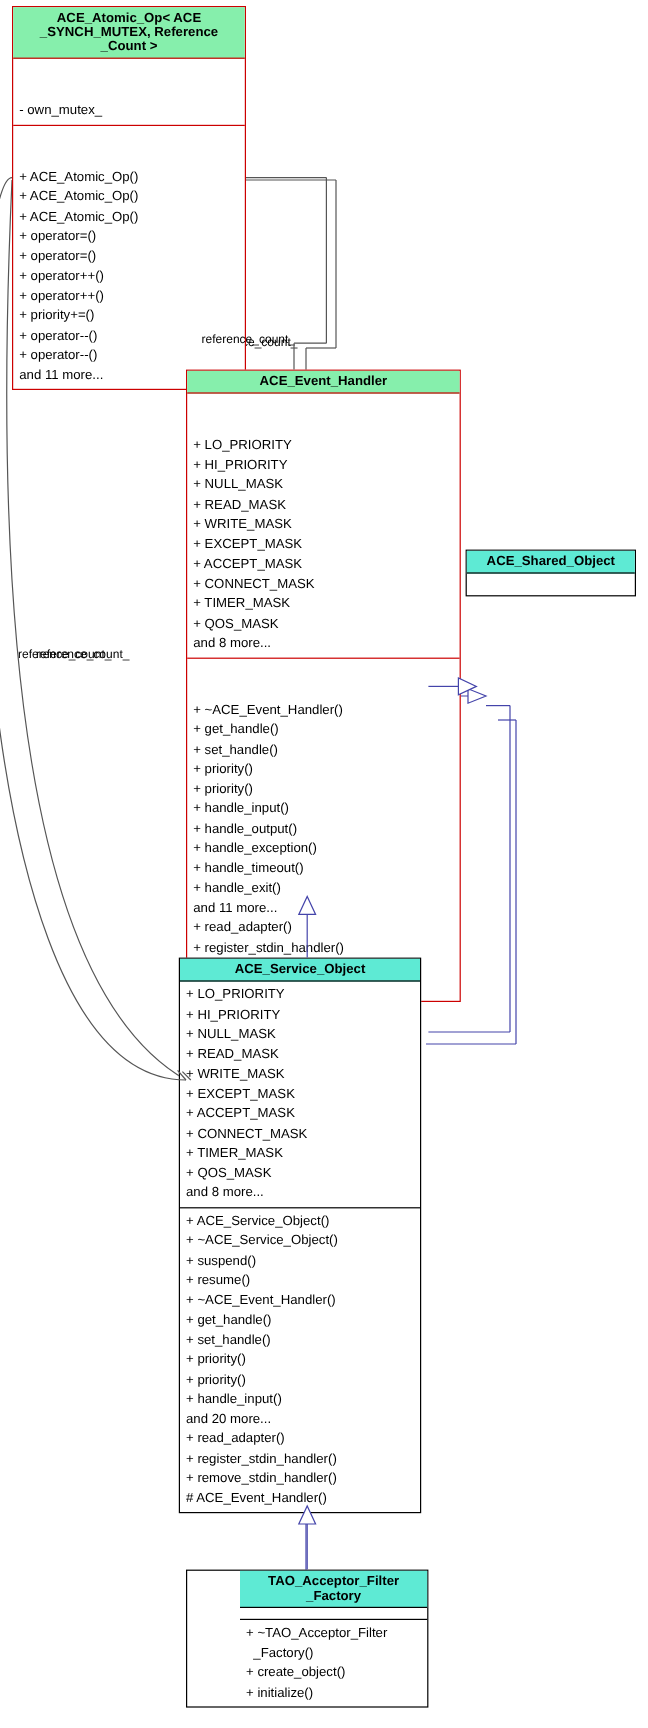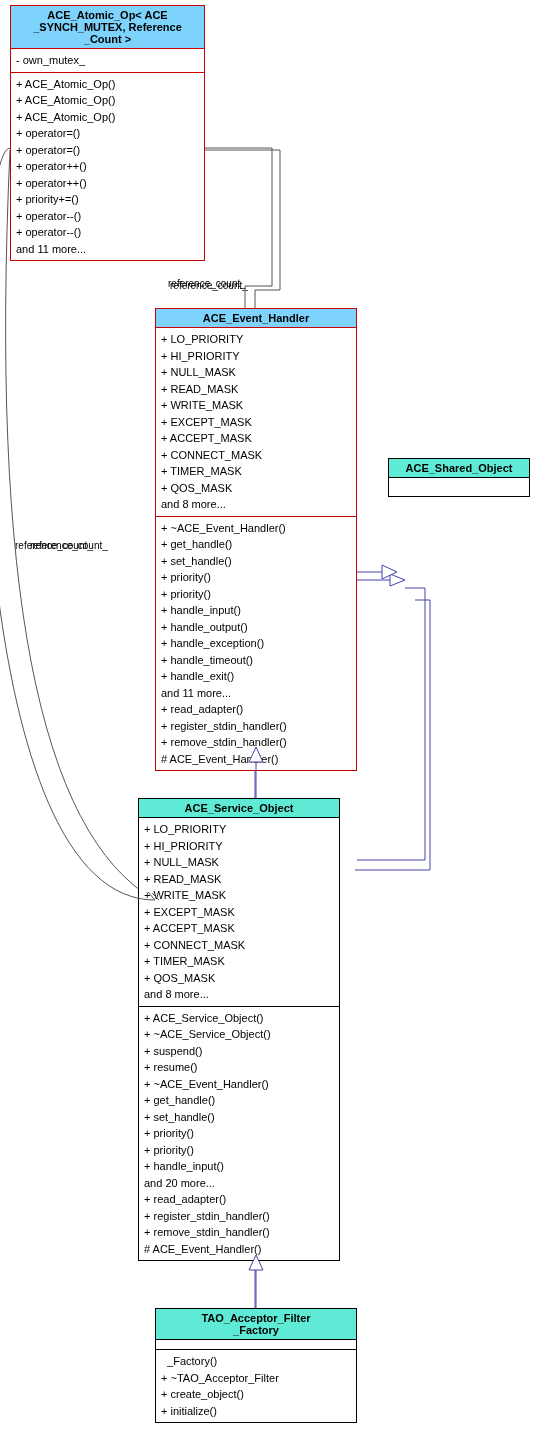--- a/index.html
+++ b/index.html
@@ -27,30 +27,31 @@
       border-color: #cc0000;
     }
     .uml-box-title {
       background: #5eead4;
       border-bottom: 1px solid #000000;
       padding: 3px 5px;
       text-align: center;
       font-weight: bold;
     }
     .uml-box.red-border .uml-box-title {
-      background: #7dd3fc;
+      background: #86efac;
       border-color: #cc0000;
     }
     .uml-box-section {
       padding: 3px 5px;
       border-bottom: 1px solid #000000;
       line-height: 1.5;
     }
     .uml-box.red-border .uml-box-section {
       border-color: #cc0000;
+      margin-top: 32px;
     }
     .uml-box-section:last-child {
       border-bottom: none;
     }
     .uml-box-section div {
       white-space: nowrap;
     }
     svg.diagram-lines {
       position: absolute;
       top: 0;
@@ -113,21 +114,21 @@
       <div>+ operator++()</div>
       <div>+ priority+=()</div>
       <div>+ operator--()</div>
       <div>+ operator--()</div>
       <div>and 11 more...</div>
     </div>
   </div>
 
   <div class="label-text" style="left:168px; top:278px;">reference_count_</div>
 
-  <div class="uml-box red-border" style="left:155px; top:308px; width:202px;">
+  <div class="uml-box red-border" style="left:155px; top:308px; width:229px;">
     <div class="uml-box-title">ACE_Event_Handler</div>
     <div class="uml-box-section">
       <div>+ LO_PRIORITY</div>
       <div>+ HI_PRIORITY</div>
       <div>+ NULL_MASK</div>
       <div>+ READ_MASK</div>
       <div>+ WRITE_MASK</div>
       <div>+ EXCEPT_MASK</div>
       <div>+ ACCEPT_MASK</div>
       <div>+ CONNECT_MASK</div>
@@ -155,21 +156,21 @@
   </div>
 
   <div class="uml-box" style="left:388px; top:458px; width:142px;">
     <div class="uml-box-title">ACE_Shared_Object</div>
     <div class="uml-box-section" style="min-height:18px;">
     </div>
   </div>
 
   <div class="label-text" style="left:30px; top:540px;">reference_count_</div>
 
-  <div class="uml-box" style="left:138px; top:798px; width:202px;">
+  <div class="uml-box" style="left:149px; top:798px; width:202px;">
     <div class="uml-box-title">ACE_Service_Object</div>
     <div class="uml-box-section">
       <div>+ LO_PRIORITY</div>
       <div>+ HI_PRIORITY</div>
       <div>+ NULL_MASK</div>
       <div>+ READ_MASK</div>
       <div>+ WRITE_MASK</div>
       <div>+ EXCEPT_MASK</div>
       <div>+ ACCEPT_MASK</div>
       <div>+ CONNECT_MASK</div>
@@ -189,27 +190,27 @@
       <div>+ priority()</div>
       <div>+ handle_input()</div>
       <div>and 20 more...</div>
       <div>+ read_adapter()</div>
       <div>+ register_stdin_handler()</div>
       <div>+ remove_stdin_handler()</div>
       <div># ACE_Event_Handler()</div>
     </div>
   </div>
 
-  <div class="uml-box" style="left:155px; top:1308px; width:202px;">
+  <div class="uml-box" style="left:155px; top:1308px; width:202px;padding-left:44px;">
     <div class="uml-box-title">TAO_Acceptor_Filter<br>_Factory</div>
     <div class="uml-box-section" style="min-height:10px;">
     </div>
     <div class="uml-box-section">
+      <div>+ ~TAO_Acceptor_Filter</div>
       <div>&nbsp;&nbsp;_Factory()</div>
-      <div>+ ~TAO_Acceptor_Filter</div>
       <div>+ create_object()</div>
       <div>+ initialize()</div>
     </div>
   </div>
 
   <svg style="position:absolute;top:0;left:0;width:540px;height:1440px;pointer-events:none;">
 
     <line x1="205" y1="148" x2="272" y2="148" stroke="#555555" stroke-width="1"></line>
     <line x1="272" y1="148" x2="272" y2="286" stroke="#555555" stroke-width="1"></line>
     <line x1="272" y1="286" x2="245" y2="286" stroke="#555555" stroke-width="1"></line>

